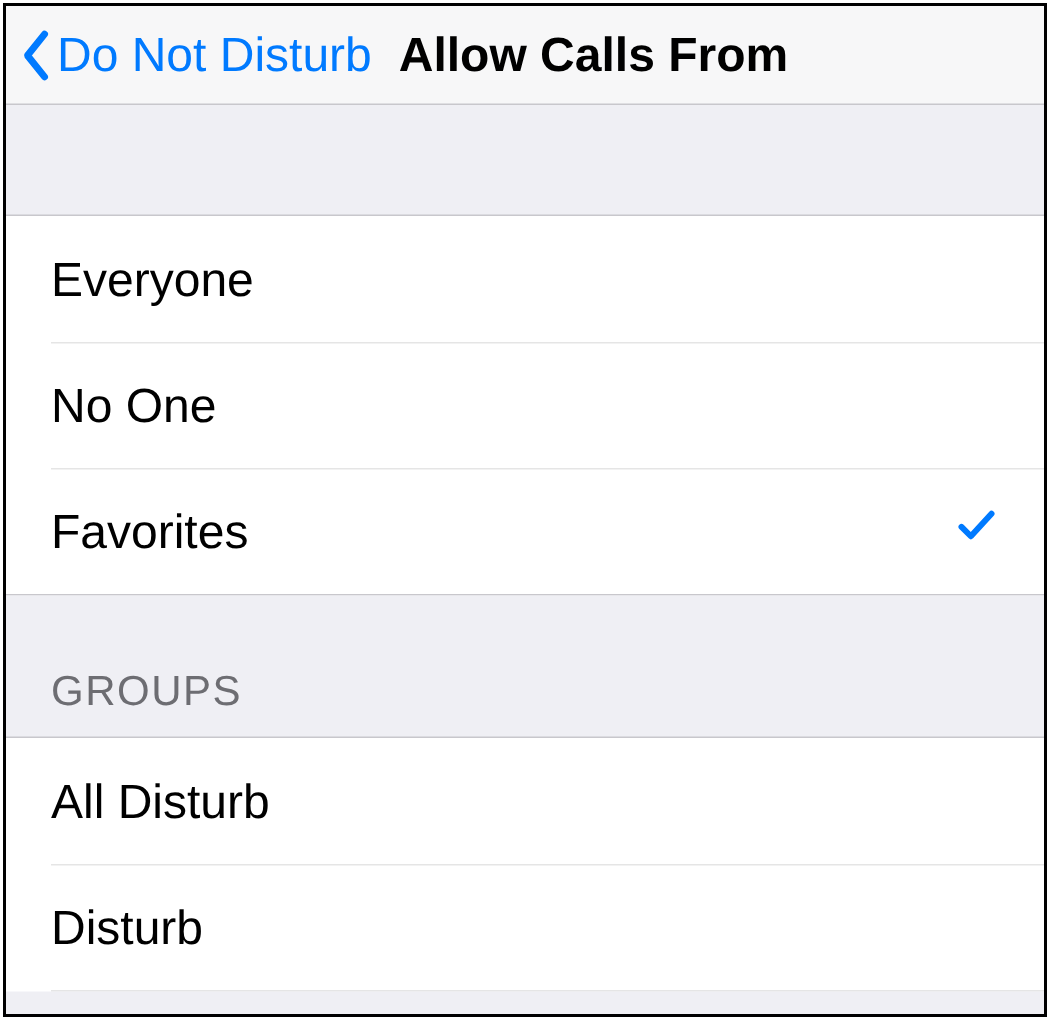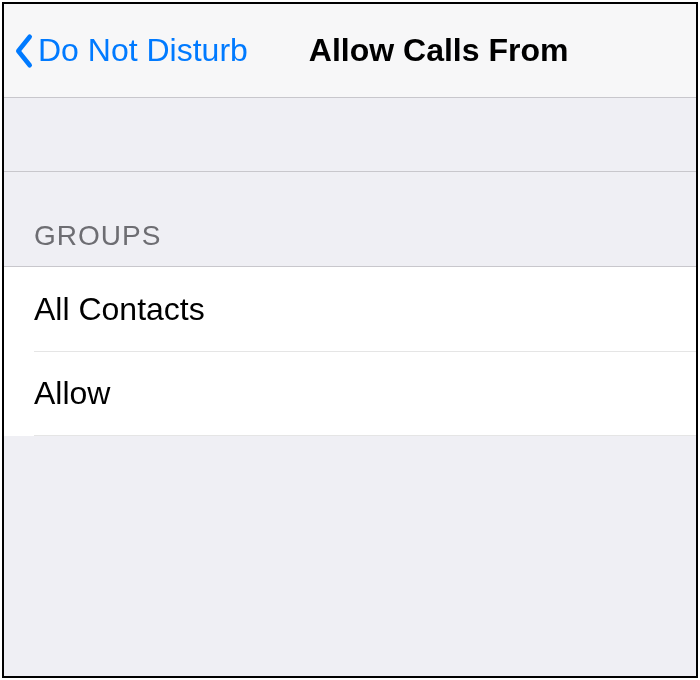--- a/index.html
+++ b/index.html
@@ -19,26 +19,25 @@
       width: 696px;
       height: 676px;
       margin: 2px;
       background: #efeff4;
       display: flex;
       flex-direction: column;
     }
     .nav-bar {
       background: #f7f7f8;
       border-bottom: 1px solid #c8c7cc;
-      height: 94px;
+      height: 66px;
       display: flex;
       align-items: center;
       padding: 0 10px;
       position: relative;
-      gap: 43px;
     }
     .back-button {
       display: flex;
       align-items: center;
       color: #007aff;
       font-size: 32px;
       font-weight: 400;
       cursor: pointer;
       gap: 4px;
     }
@@ -122,25 +121,41 @@
           <polyline points="11,2 3,12 11,22"></polyline>
         </svg>
       </span>
       <span>Do Not Disturb</span>
     </div>
     <div class="nav-title">Allow Calls From</div>
   </div>
 
   <div class="spacer-section"></div>
 
+  <div class="list list-bottom-border">
+    <div class="list-row">
+      <span>Everyone</span>
+    </div>
+    <div class="list-row">
+      <span>No One</span>
+    </div>
+    <div class="list-row">
+      <span>Favorites</span>
+      <span class="checkmark">
+        <svg viewBox="0 0 24 24" fill="none" stroke="#007aff" stroke-width="3.2" stroke-linecap="round" stroke-linejoin="round">
+          <polyline points="4,13 9,18 20,6"></polyline>
+        </svg>
+      </span>
+    </div>
+  </div>
 
   <div class="section-header">GROUPS</div>
 
   <div class="list">
     <div class="list-row">
-      <span>All Contacts</span>
+      <span>All Disturb</span>
     </div>
     <div class="list-row">
-      <span>Allow</span>
+      <span>Disturb</span>
     </div>
     <div class="trailing-separator"></div>
   </div>
 </div>
 
 </body></html>

